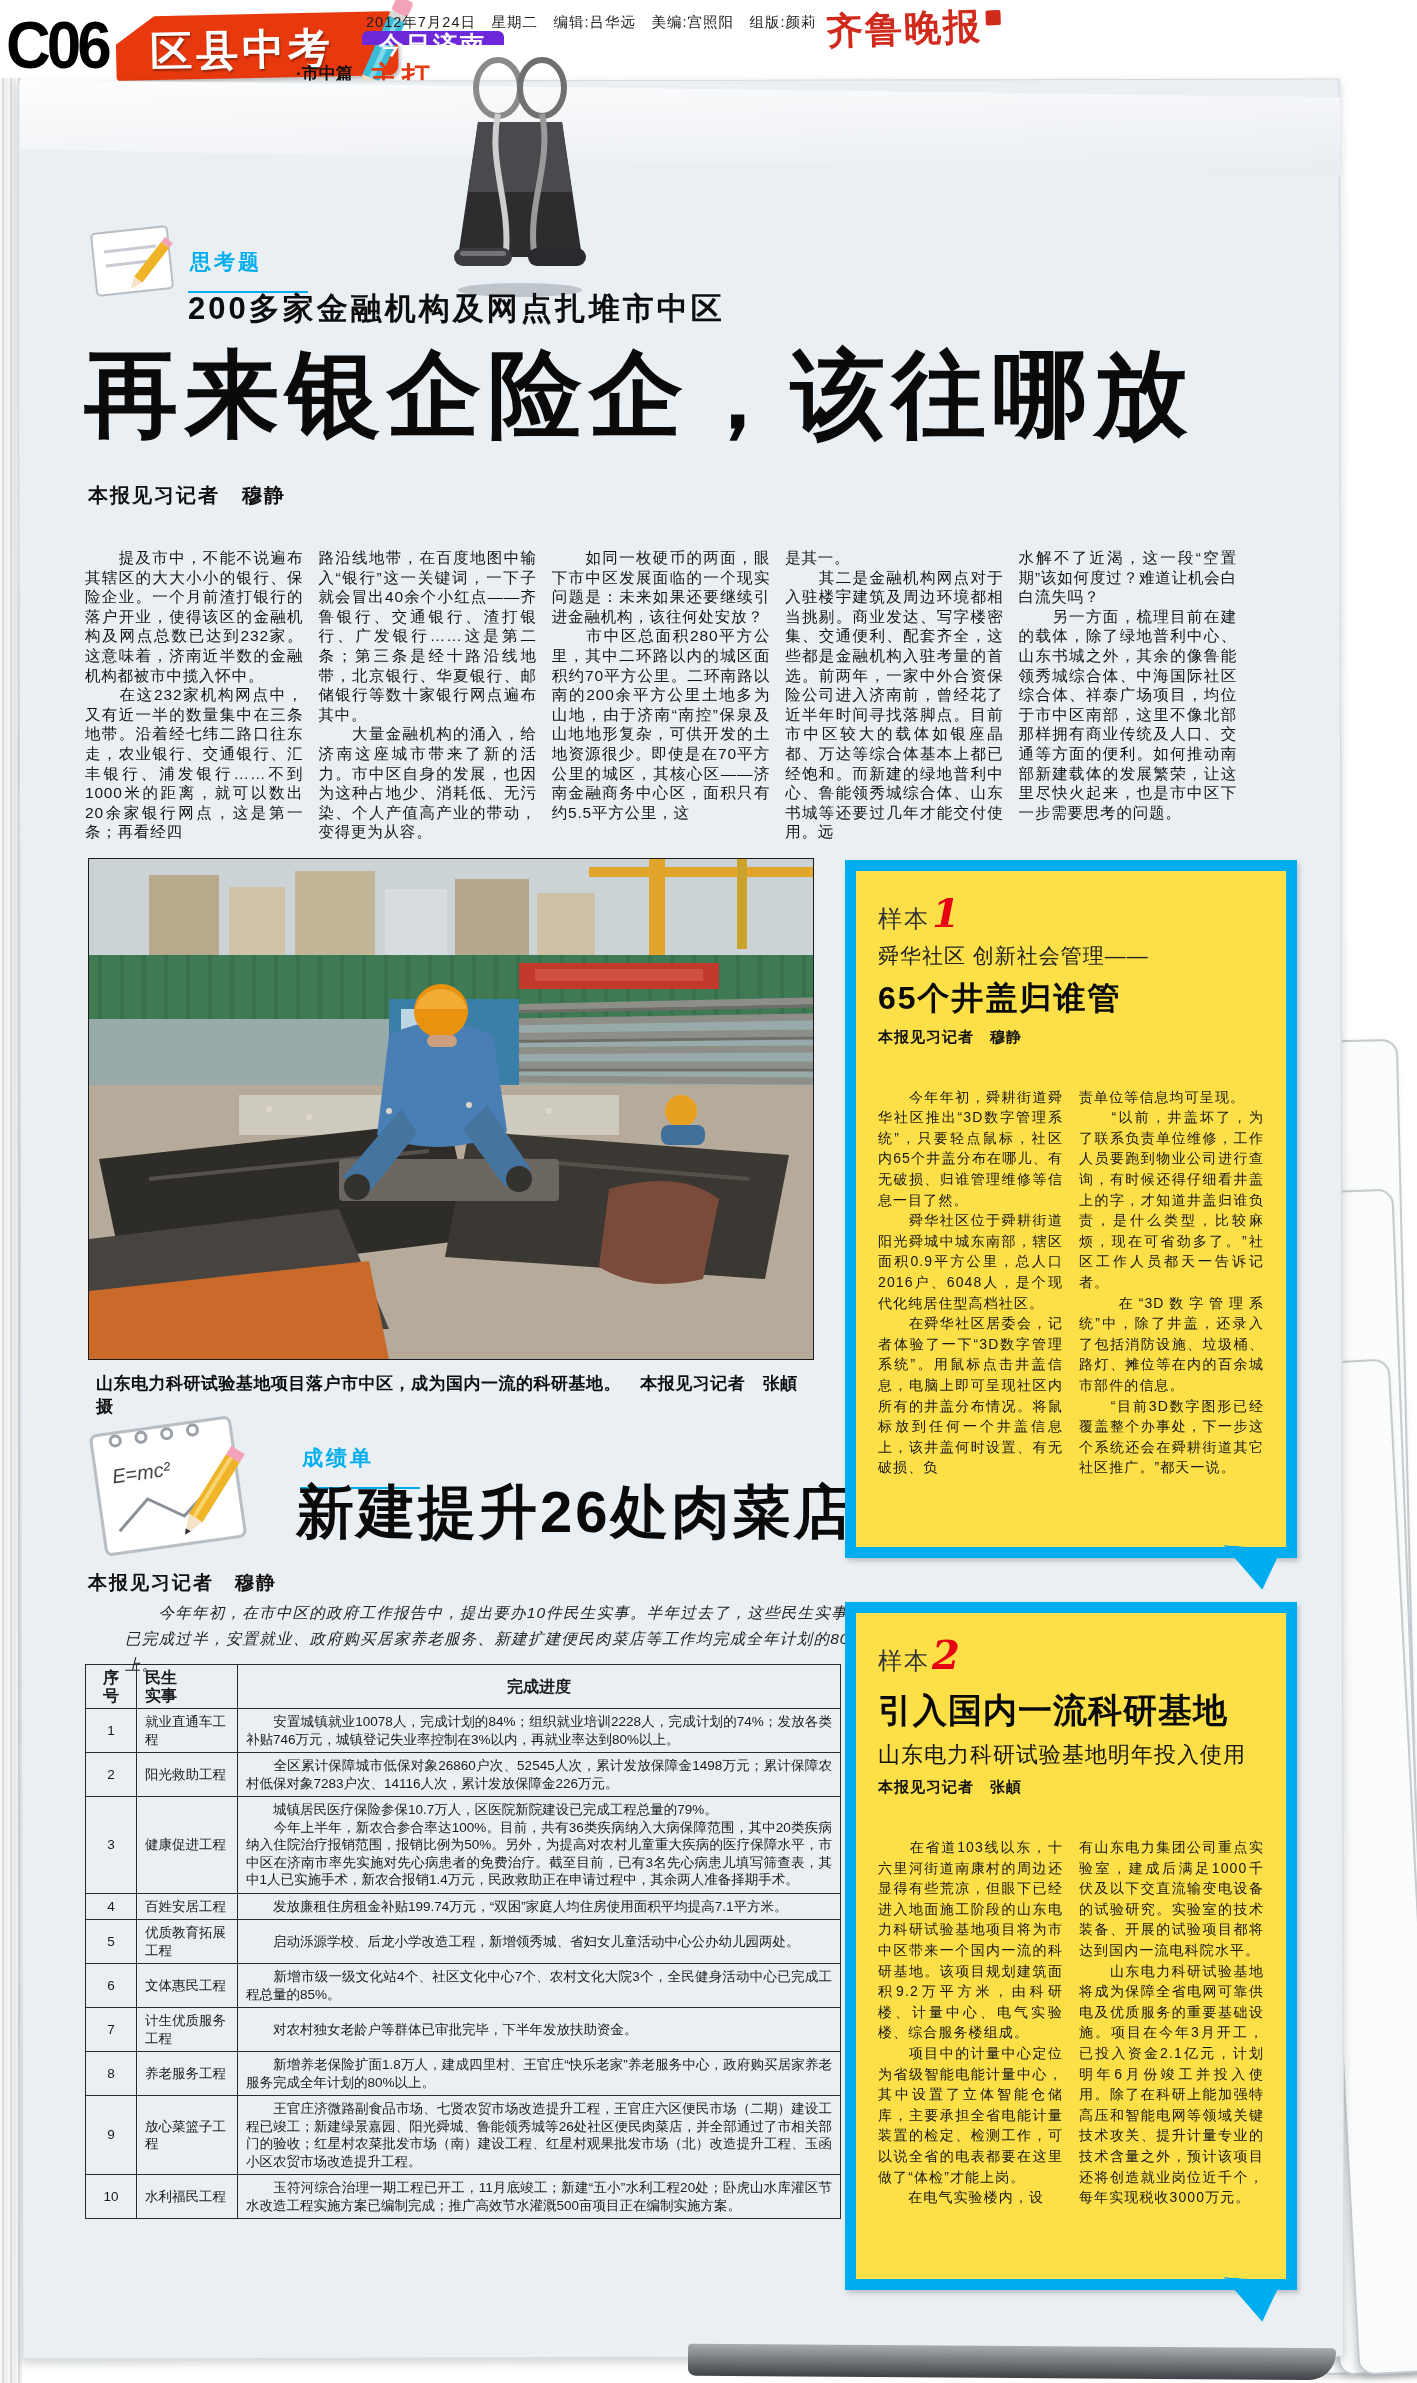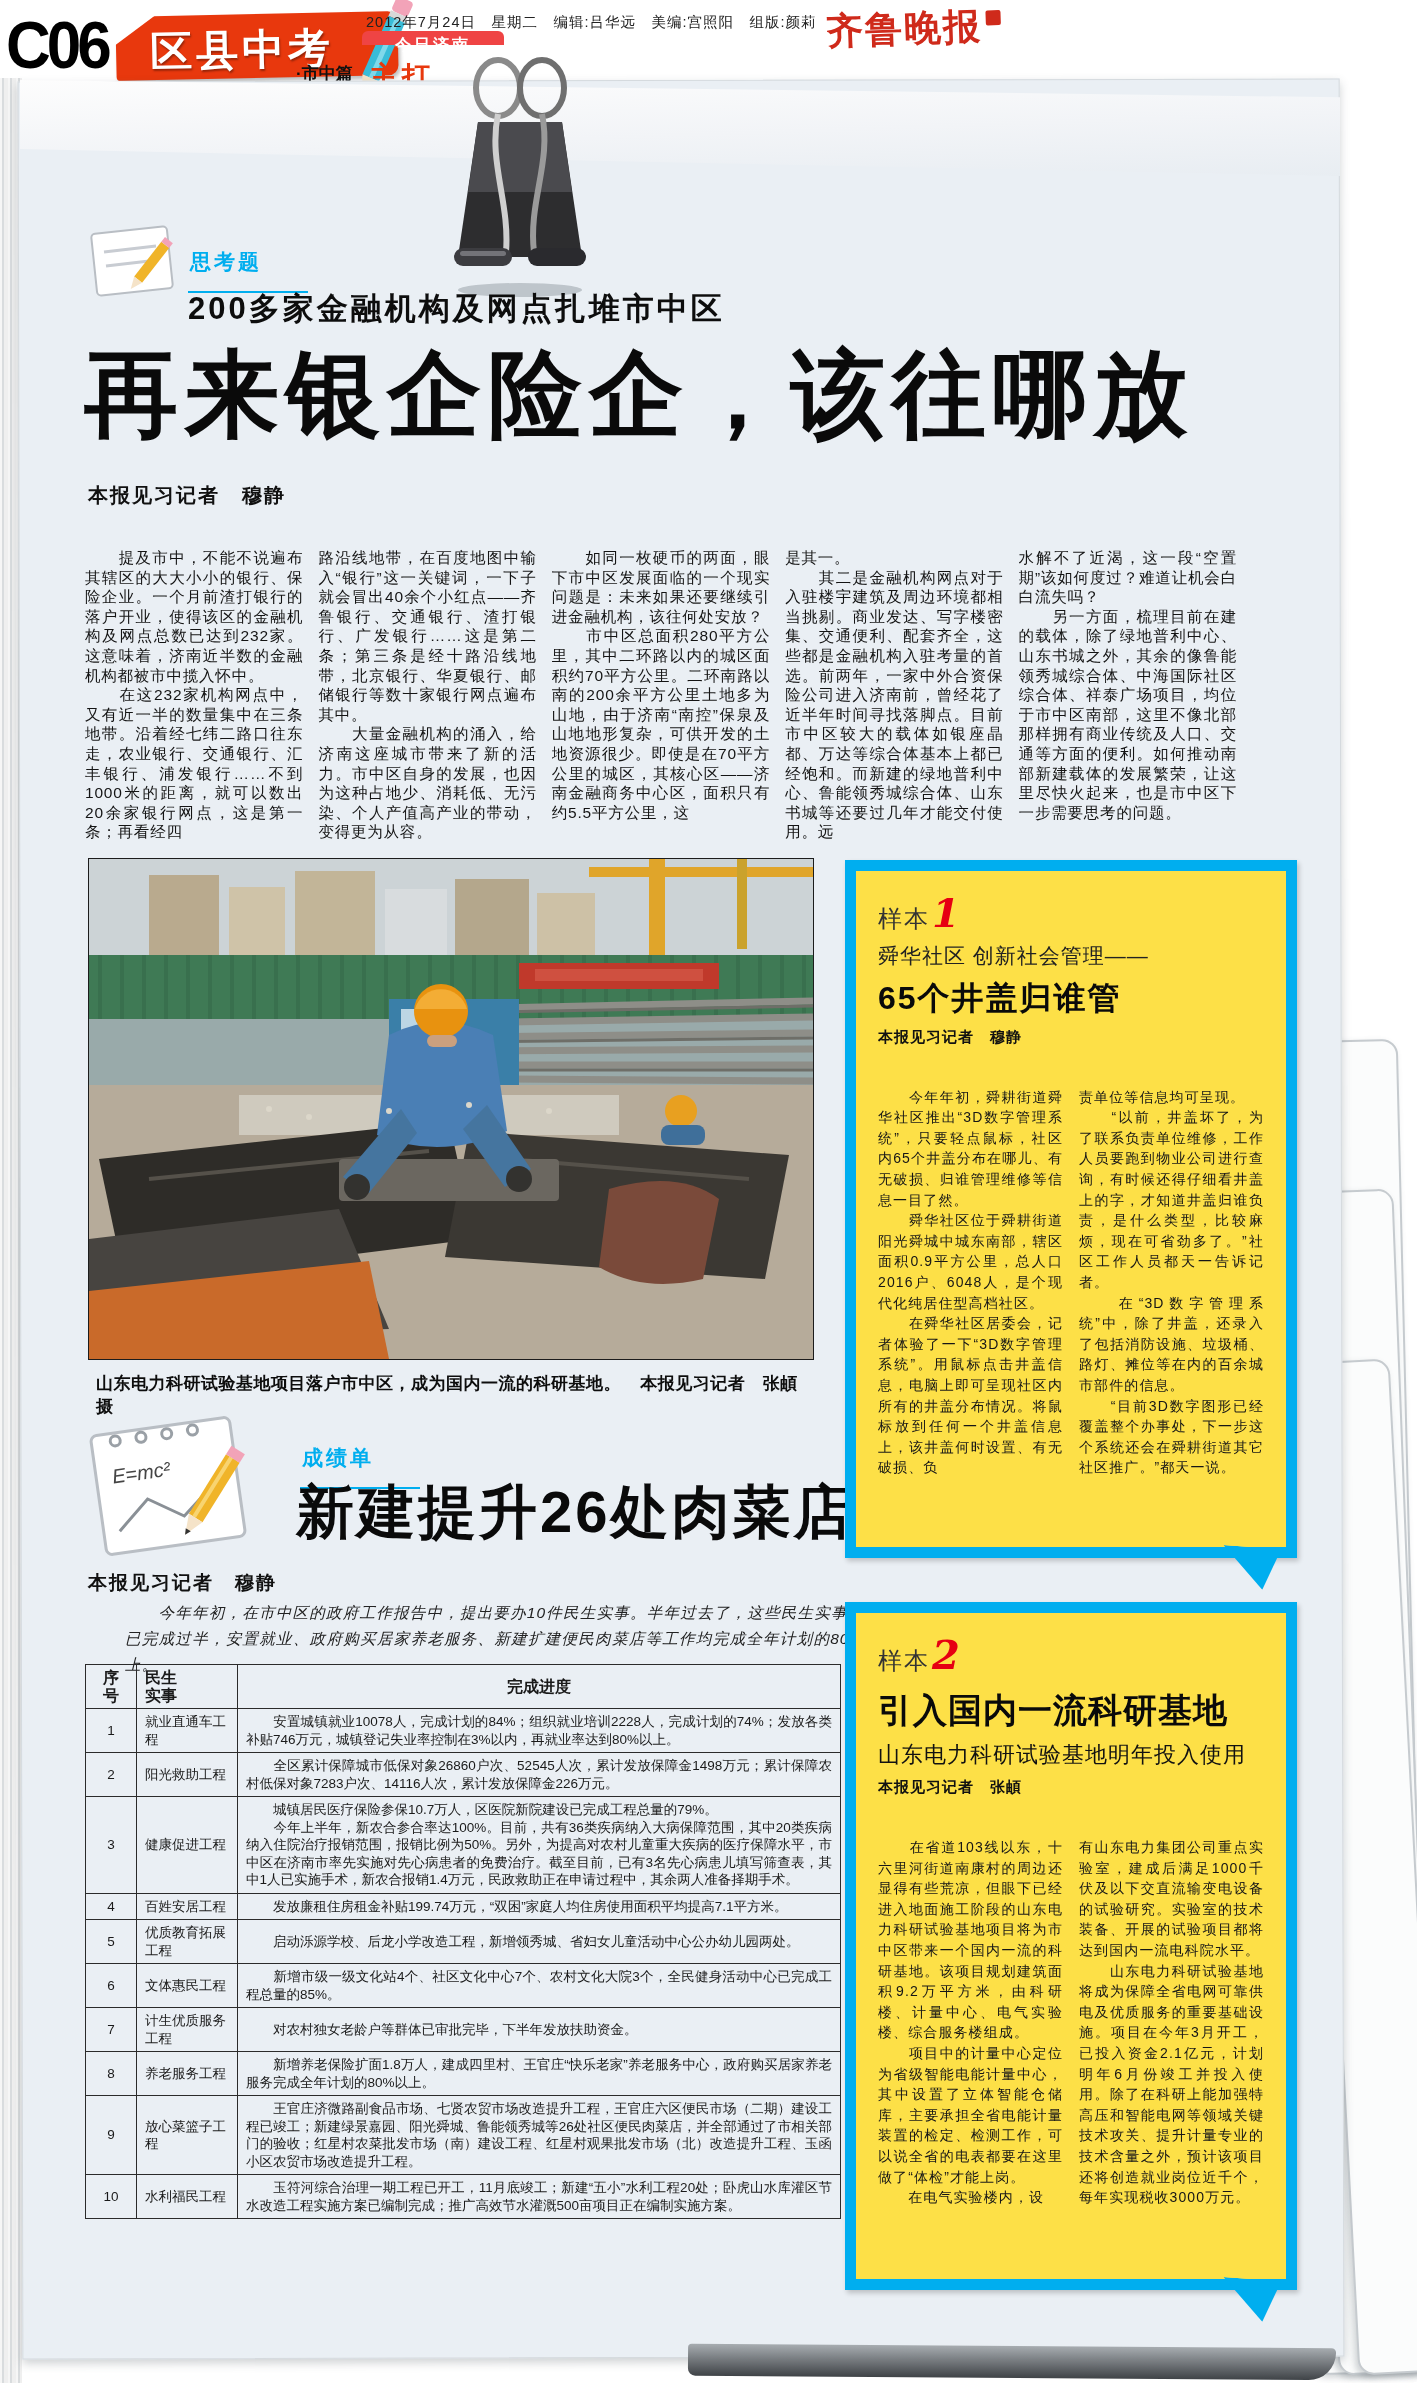--- a/index.html
+++ b/index.html
@@ -16,22 +16,22 @@
     transform:scaleY(1.08);transform-origin:top left;color:#000;}
   .banner{left:116px;top:14px;width:282px;height:64px;background:#e8380d;
     border-radius:4px 10px 10px 4px;transform:rotate(-1.2deg);
     box-shadow:2px 3px 4px rgba(0,0,0,.25);}
   .banner .fold{position:absolute;left:-6px;top:-8px;width:56px;height:40px;background:#fff;
     clip-path:polygon(0 0,100% 0,0 100%);}
   .banner-text{position:absolute;left:34px;top:8px;font-size:42px;font-weight:900;color:#fff;
     letter-spacing:4px;text-shadow:1px 2px 2px rgba(0,0,0,.35);}
   .shizhong{left:296px;top:62px;font-size:17px;font-weight:700;color:#111;}
   .dateline{left:366px;top:13px;font-size:14.5px;color:#222;letter-spacing:1px;}
-  .jinri{left:362px;top:31px;width:142px;height:14px;background:#ef4444;border-radius:6px 6px 0 0;
-    color:#fff;font-size:16px;font-weight:800;text-align:center;line-height:28px;letter-spacing:3px;}
+  .jinri{left:362px;top:31px;width:142px;height:14px;background:#6d28d9;border-radius:6px 6px 0 0;
+    color:#fff;font-size:24px;font-weight:800;text-align:center;line-height:28px;letter-spacing:3px;}
   .zhuda{left:370px;top:58px;font-size:28px;font-weight:900;color:#e8380d;letter-spacing:4px;}
   .logo{left:826px;top:4px;font-size:37px;font-weight:900;color:#cf2a1b;
     font-family:"DejaVu Serif","Liberation Serif",serif;transform:rotate(-2deg);letter-spacing:2px;}
   .logo .seal{display:inline-block;width:15px;height:15px;background:#cf2a1b;border-radius:2px;
     vertical-align:super;margin-left:4px;}
   
   .edge-left{left:0;top:78px;width:22px;height:2305px;
     background:repeating-linear-gradient(90deg,#f6f6f6 0 2px,#d9dcde 2px 4px,#efefef 4px 8px);}
   .sheet{left:20px;top:80px;width:1320px;height:2276px;background:#eaeff4;
     border:1px solid #d5dade;transform:rotate(-0.12deg);

